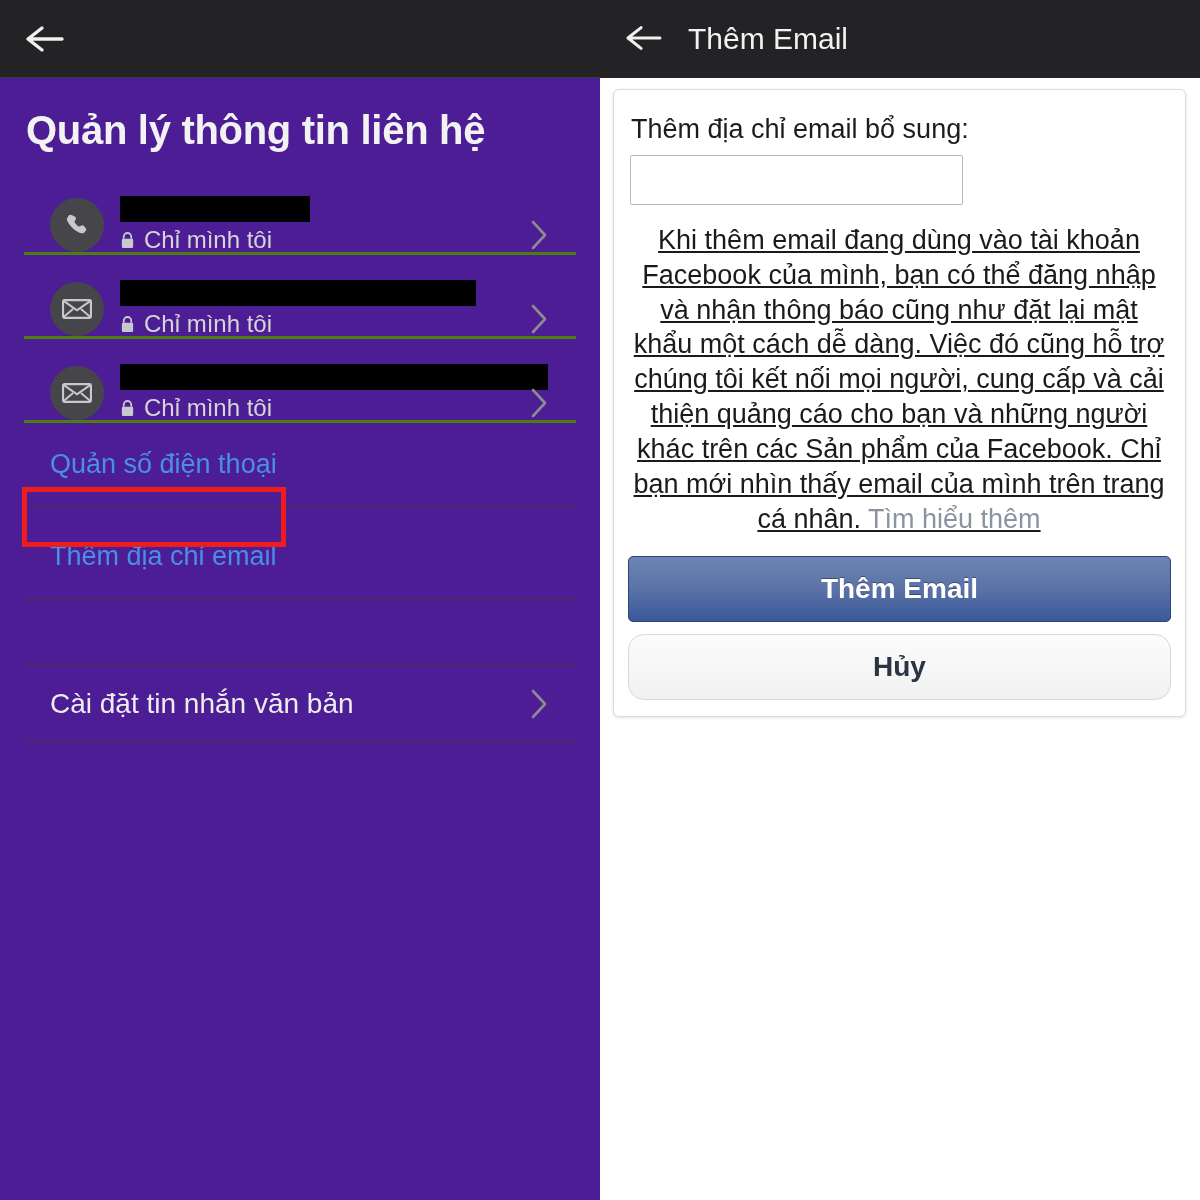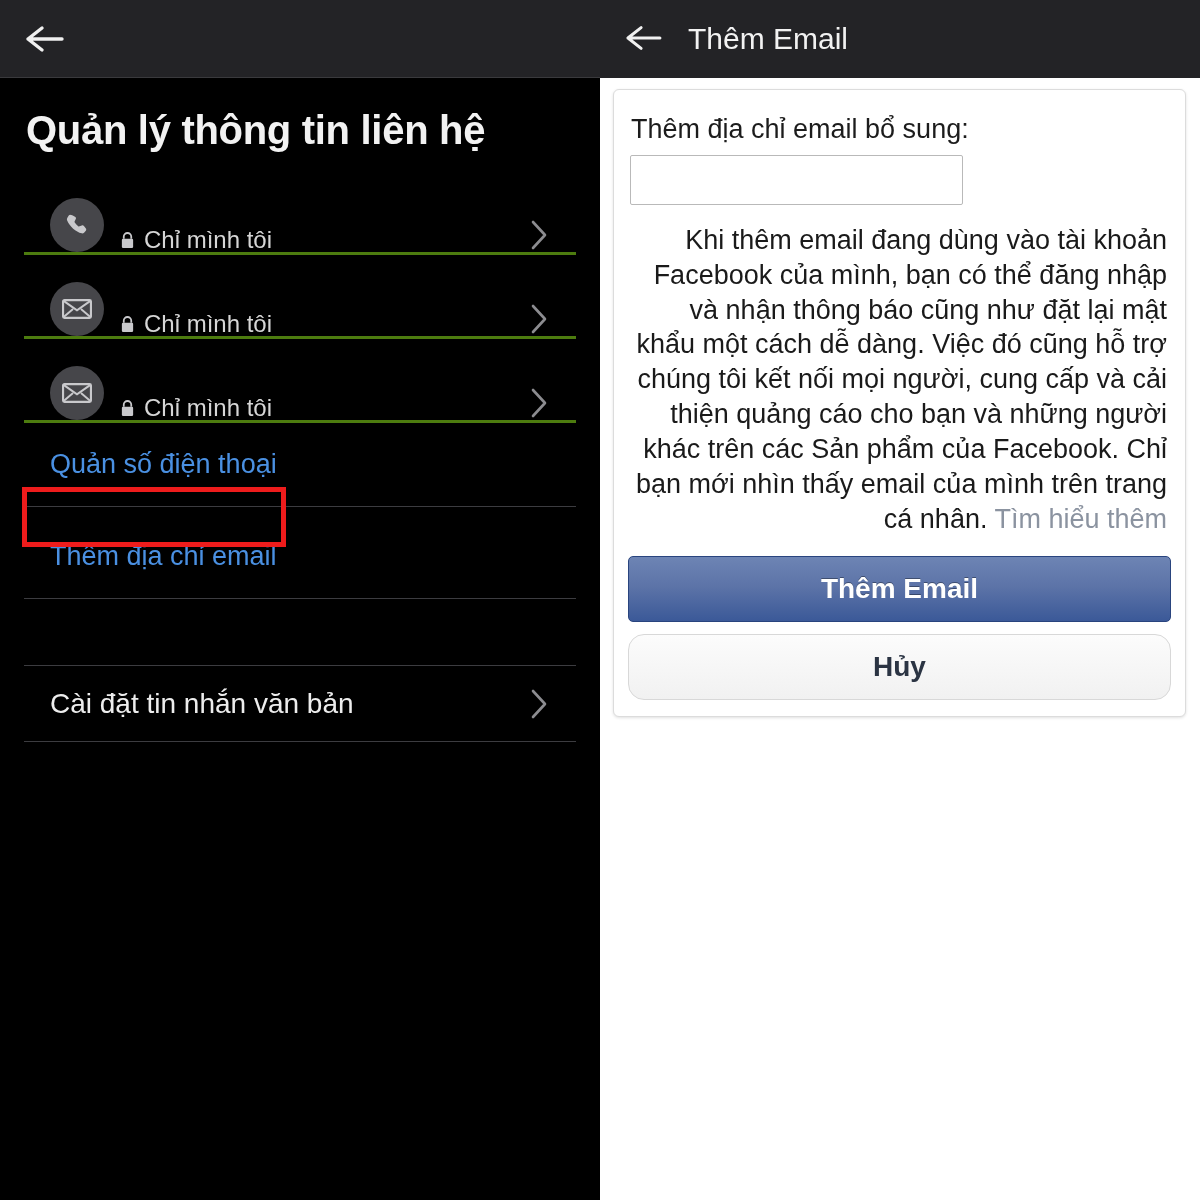--- a/index.html
+++ b/index.html
@@ -17,21 +17,21 @@
     width: 1200px;
     height: 1200px;
     display: flex;
   }
 
   
   #left-panel {
     position: relative;
     width: 600px;
     height: 1200px;
-    background: #000000;
+    background: #4c1d95;
     overflow: hidden;
   }
 
   #left-appbar {
     position: relative;
     height: 78px;
     width: 100%;
     background: #232326;
     border-bottom: 1px solid #3a3a3d;
     display: flex;
@@ -218,21 +218,22 @@
     padding: 0 8px;
     color: #1c1c1c;
     outline: none;
   }
 
   #body-text {
     color: #1a1a1a;
     font-size: 27px;
     line-height: 1.29;
     padding: 18px 4px 2px 3px;
-    text-align: right;
+    text-align: center;
+    text-decoration: underline;
   }
 
   #learn-more {
     color: #8b93a0;
     cursor: pointer;
   }
 
   #submit-button {
     display: block;
     width: 100%;

